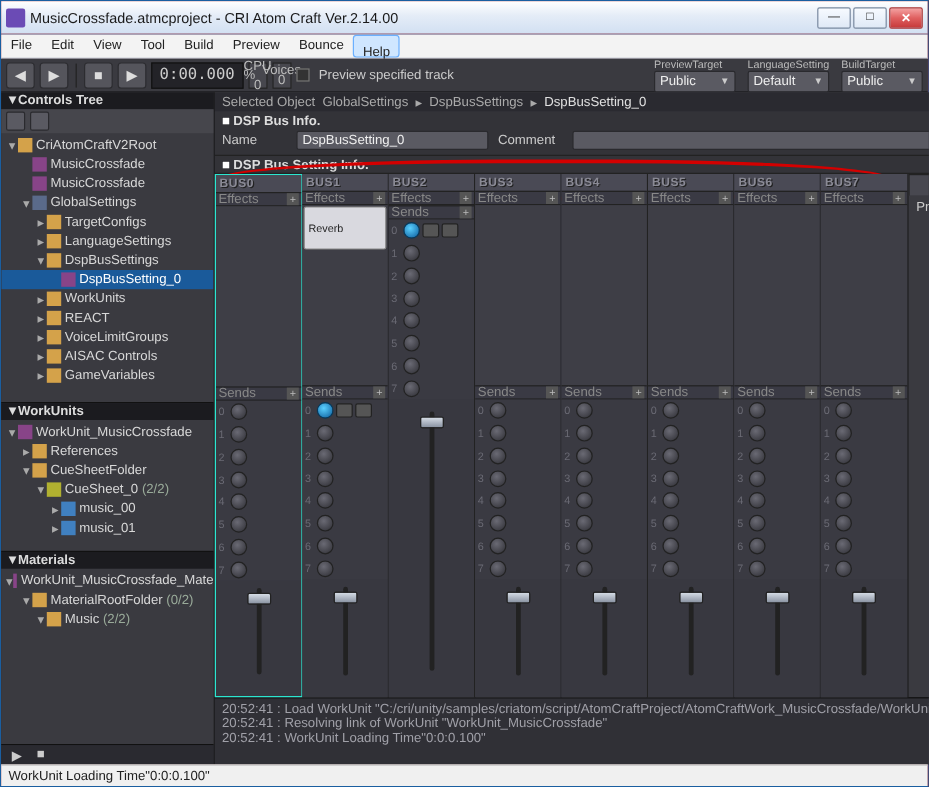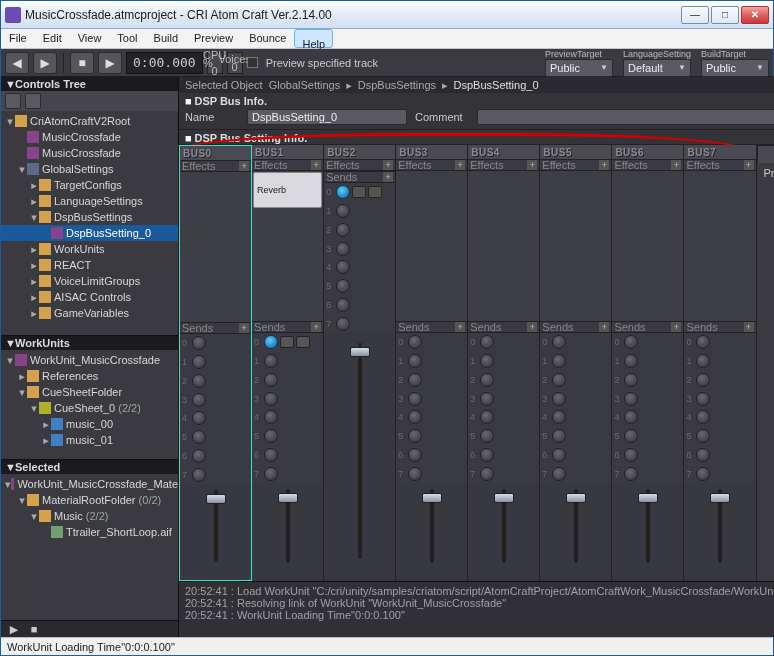--- a/index.html
+++ b/index.html
@@ -279,37 +279,31 @@
                 <span class="ind" style="width:36px"></span>
                 <span class="tog">▸</span>
                 <span class="ticons music"></span>
                 <span>music_01</span>
               </div>
           </div>
         </div>
 
         <div class="panelhdr">
             <span class="arr">▼</span>
-            <span>Selected</span>
+            <span>Materials</span>
           </div>
         <div class="treebox" style="flex:1 1 30%">
           <div class="tree">
             <div class="trow">
                 <span class="tog">▾</span>
                 <span class="ticons db"></span>
                 <span>WorkUnit_MusicCrossfade_Mate</span>
               </div>
             <div class="trow"><span class="ind" style="width:12px"></span><span class="tog">▾</span><span class="ticons fold"></span><span>MaterialRootFolder</span>&nbsp;<span style="color:#9a9">(0/2)</span></div>
             <div class="trow"><span class="ind" style="width:24px"></span><span class="tog">▾</span><span class="ticons fold"></span><span>Music</span>&nbsp;<span style="color:#9a9">(2/2)</span></div>
-            <div class="trow">
-                <span class="ind" style="width:36px"></span>
-                <span class="tog"></span>
-                <span class="ticons wav"></span>
-                <span>Ttrailer_ShortLoop.aif</span>
-              </div>
           </div>
         </div>
 
         <div class="playfoot">
           <span class="pb">▶</span>
           <span class="pb">■</span>
         </div>
       </div>
 
       <div class="main">

